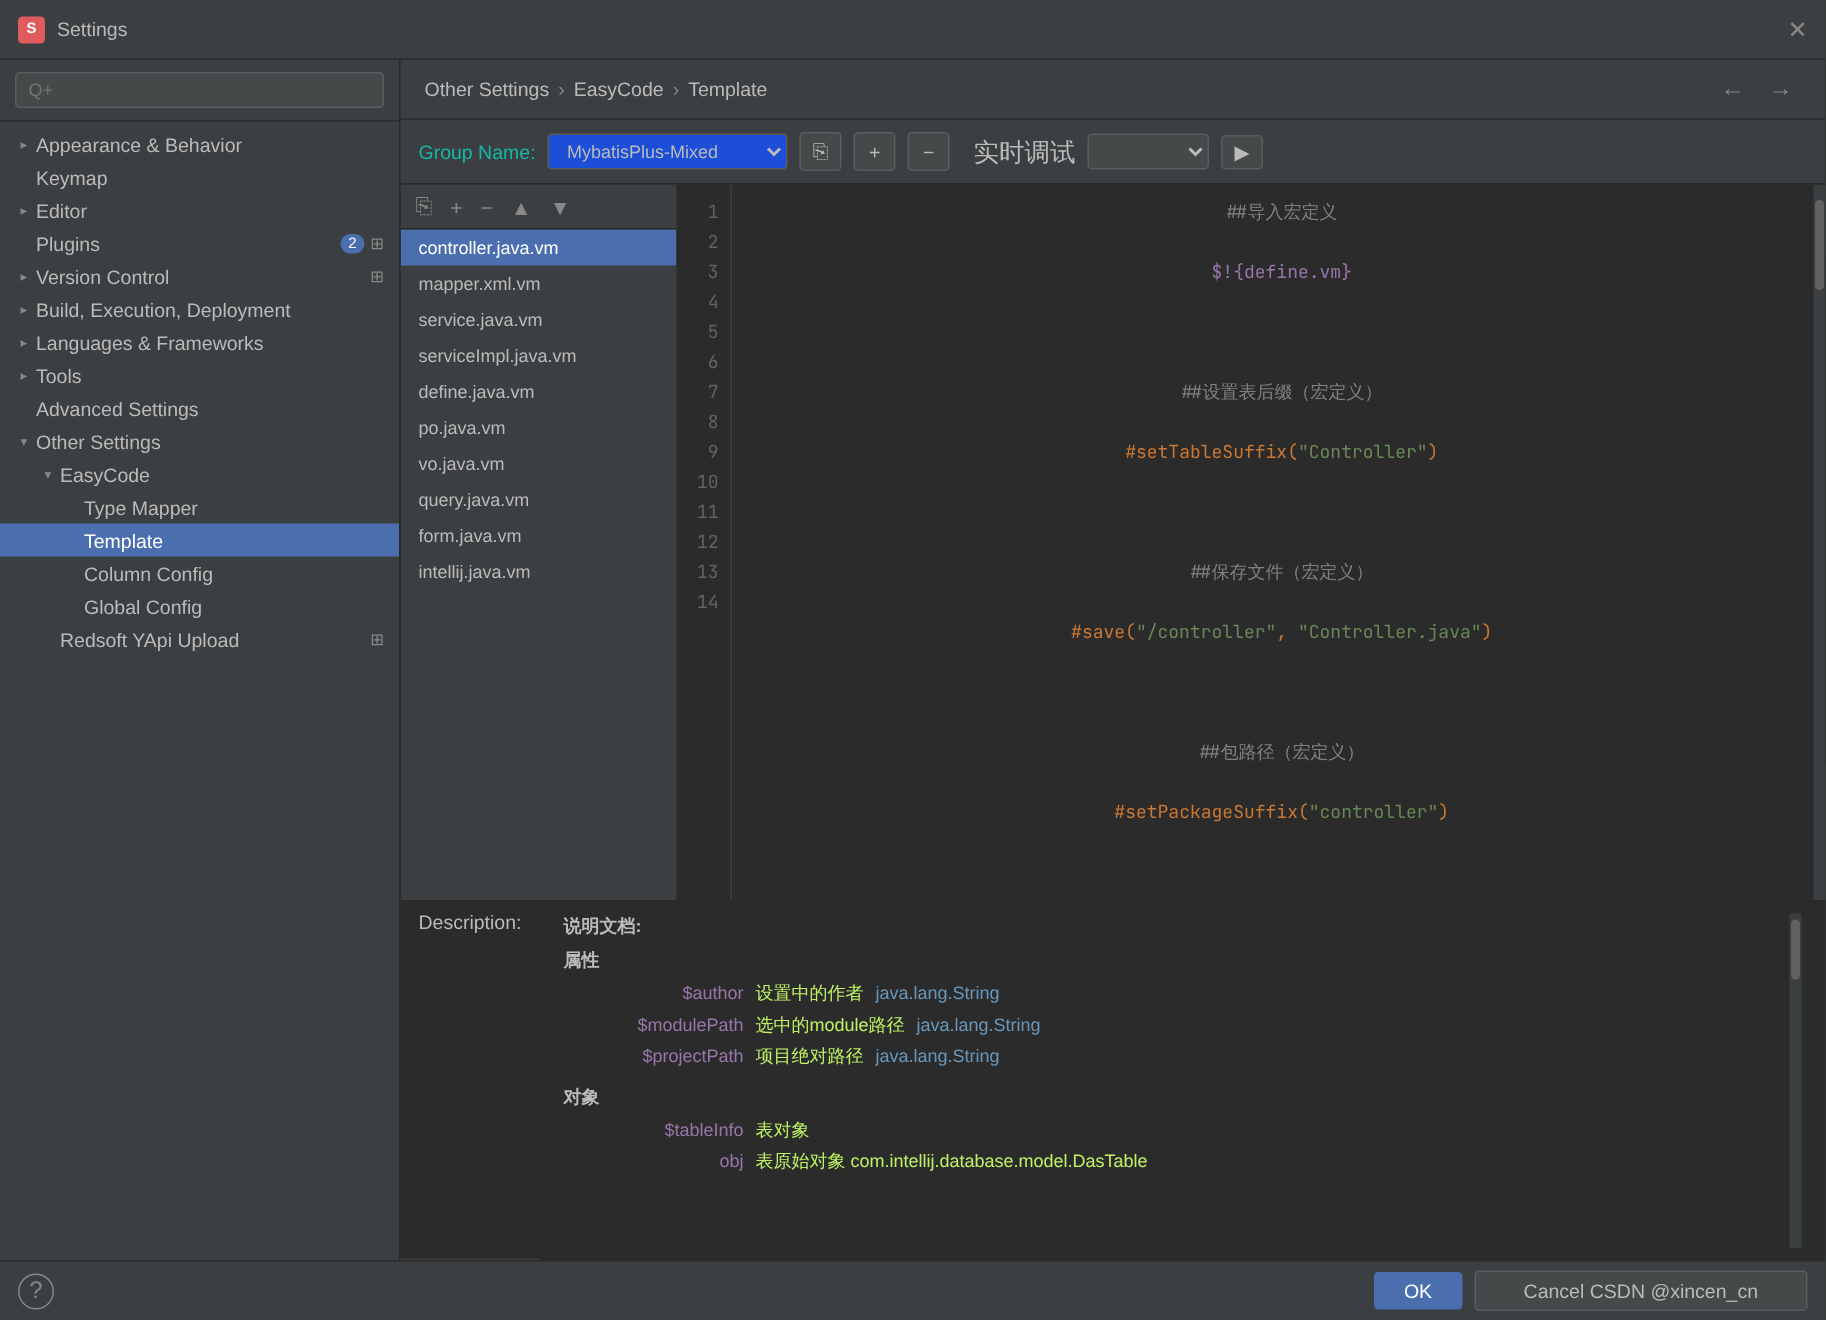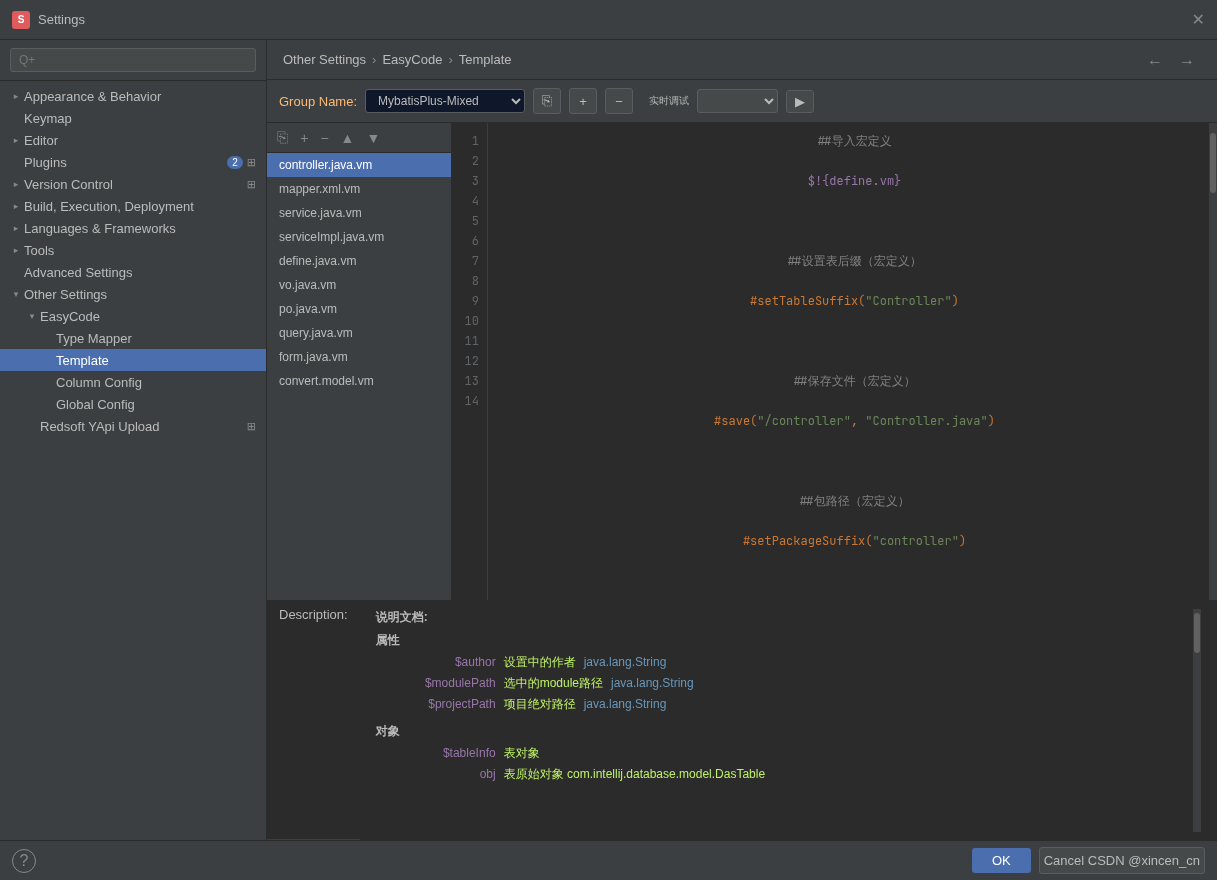--- a/index.html
+++ b/index.html
@@ -162,25 +162,25 @@
     .toolbar {
       display: flex;
       align-items: center;
       padding: 8px 12px;
       gap: 8px;
       background: #3c3f41;
       border-bottom: 1px solid #2b2b2b;
       flex-shrink: 0;
     }
     .toolbar-label {
-      color: #fdba74;
+      color: #14b8a6;
       font-size: 13px;
     }
     .group-select {
-      background: #0f172a;
+      background: #1d4ed8;
       border: 1px solid #5a5d5f;
       color: #bbbbbb;
       padding: 3px 8px;
       font-size: 12px;
       border-radius: 3px;
       outline: none;
       min-width: 160px;
       cursor: pointer;
     }
     .toolbar-btn {
@@ -192,21 +192,21 @@
       cursor: pointer;
       font-size: 13px;
       display: flex;
       align-items: center;
       justify-content: center;
       min-width: 28px;
       height: 26px;
     }
     .realtime-label {
       color: #bbbbbb;
-      font-size: 10px;
+      font-size: 17px;
       margin-left: 8px;
     }
     .realtime-select {
       background: #45494a;
       border: 1px solid #5a5d5f;
       color: #bbbbbb;
       padding: 3px 8px;
       font-size: 12px;
       border-radius: 3px;
       outline: none;
@@ -415,21 +415,21 @@
       color: white;
       padding: 5px 20px;
       border-radius: 3px;
       cursor: pointer;
       font-size: 13px;
     }
     .cancel-btn {
       background: #45494a;
       border: 1px solid #5a5d5f;
       color: #bbbbbb;
-      padding: 5px 4px;
+      padding: 5px 32px;
       border-radius: 3px;
       cursor: pointer;
       font-size: 13px;
       margin-left: 8px;
     }
   </style>
 </head>
 <body>
 
 <div class="window">
@@ -578,25 +578,25 @@
             <button class="file-tool-btn">−</button>
             <button class="file-tool-btn">▲</button>
             <button class="file-tool-btn">▼</button>
           </div>
           <div class="file-items">
             <div class="file-item selected">controller.java.vm</div>
             <div class="file-item">mapper.xml.vm</div>
             <div class="file-item">service.java.vm</div>
             <div class="file-item">serviceImpl.java.vm</div>
             <div class="file-item">define.java.vm</div>
+            <div class="file-item">po.java.vm</div>
             <div class="file-item">vo.java.vm</div>
-            <div class="file-item">po.java.vm</div>
             <div class="file-item">query.java.vm</div>
             <div class="file-item">form.java.vm</div>
-            <div class="file-item">convert.model.vm</div>
+            <div class="file-item">intellij.java.vm</div>
           </div>
         </div>
 
         <div class="code-editor">
           <div class="code-scroll">
             <div class="line-numbers">
               <div>1</div>
               <div>2</div>
               <div>3</div>
               <div>4</div>

